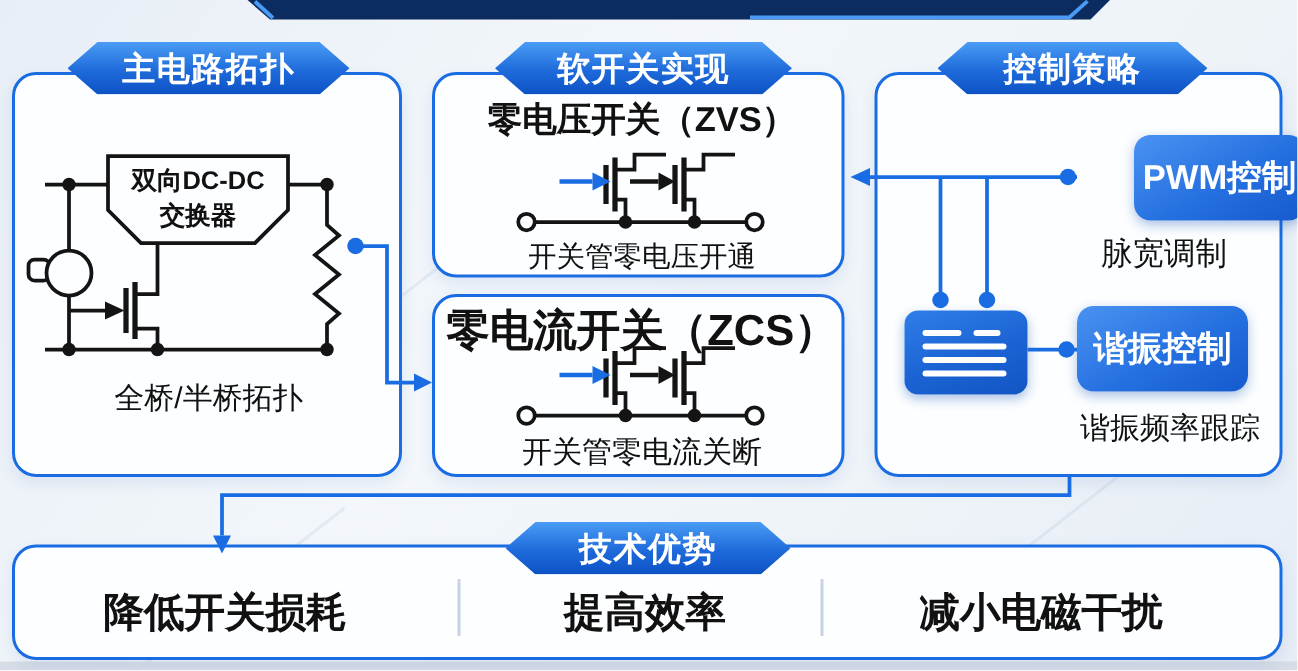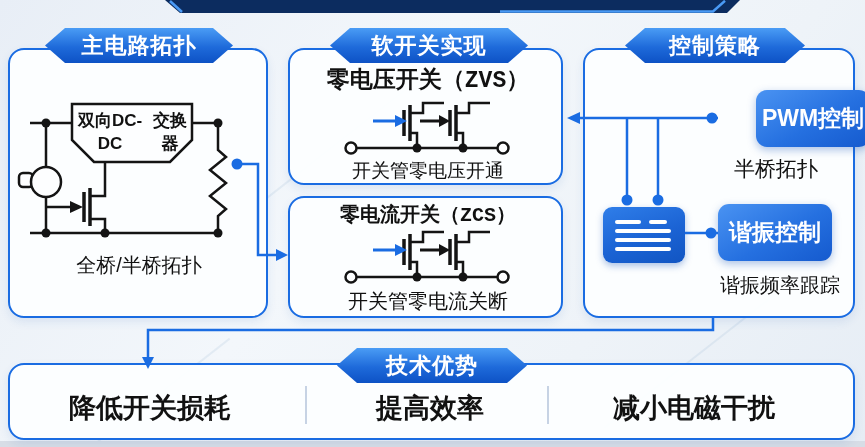--- a/index.html
+++ b/index.html
@@ -23,25 +23,25 @@
     clip-path:polygon(0 50%,20px 0,calc(100% - 20px) 0,100% 50%,calc(100% - 20px) 100%,20px 100%);
     z-index:6;white-space:nowrap;
   }
   .btn{
     position:absolute;border-radius:11px;display:flex;align-items:center;justify-content:center;
     color:#fff;font-weight:700;font-size:23px;white-space:nowrap;z-index:3;
     background:linear-gradient(150deg,#4a93f2 0%,#2570e0 55%,#155ace 100%);
     box-shadow:0 3px 8px rgba(20,80,180,0.35);
   }
   .txt{position:absolute;transform:translateX(-50%);white-space:nowrap;z-index:6;}
-  .b{font-weight:700;font-family:Liberation Mono, monospace;}
+  .b{font-weight:700;}
   .svg-art{position:absolute;left:0;top:0;z-index:4;pointer-events:none;}
   .converter-label{
     position:absolute;left:72px;top:104px;width:120px;height:58px;z-index:6;
-    display:flex;flex-direction:row;align-items:center;justify-content:center;
+    display:flex;flex-direction:column;align-items:center;justify-content:center;
     font-size:17px;font-weight:600;line-height:1.35;text-align:center;
   }
   .controller-icon{
     position:absolute;left:603px;top:207px;width:82px;height:56px;border-radius:9px;z-index:3;
     background:linear-gradient(160deg,#2f7ee9 0%,#1b63d4 55%,#1155c2 100%);
     box-shadow:0 3px 7px rgba(20,80,180,0.35);
     display:flex;flex-direction:column;justify-content:center;gap:5px;padding:0 12px;box-sizing:border-box;
   }
   .controller-icon .row{display:flex;gap:8px;}
   .controller-icon .bar{height:4px;background:#fff;border-radius:2px;}
@@ -160,25 +160,25 @@
 
   <div class="converter-label">
     <span>双向DC-DC</span>
     <span>交换器</span>
   </div>
 
   <div class="txt" style="left:139px;top:252px;font-size:20px;font-weight:500;">全桥/半桥拓扑</div>
 
   <div class="txt b" style="left:428px;top:64px;font-size:23px;">零电压开关（ZVS）</div>
   <div class="txt" style="left:428px;top:158px;font-size:19px;font-weight:500;">开关管零电压开通</div>
-  <div class="txt b" style="left:428px;top:201px;font-size:20px;">零电流开关（ZCS）</div>
+  <div class="txt b" style="left:428px;top:201px;font-size:29px;">零电流开关（ZCS）</div>
   <div class="txt" style="left:428px;top:288px;font-size:20px;font-weight:500;">开关管零电流关断</div>
 
   <div class="btn" style="left:756px;top:90px;width:114px;height:57px;">PWM控制</div>
-  <div class="txt" style="left:776px;top:155px;font-size:21px;font-weight:500;">半桥拓扑</div>
+  <div class="txt" style="left:776px;top:155px;font-size:21px;font-weight:500;">脉宽调制</div>
 
   <div class="controller-icon">
     <div class="row">
       <span class="bar" style="width:26px;"></span>
         <span class="bar" style="width:18px;"></span>
     </div>
     <span class="bar" style="width:56px;"></span>
     <span class="bar" style="width:56px;"></span>
     <span class="bar" style="width:56px;"></span>
   </div>

